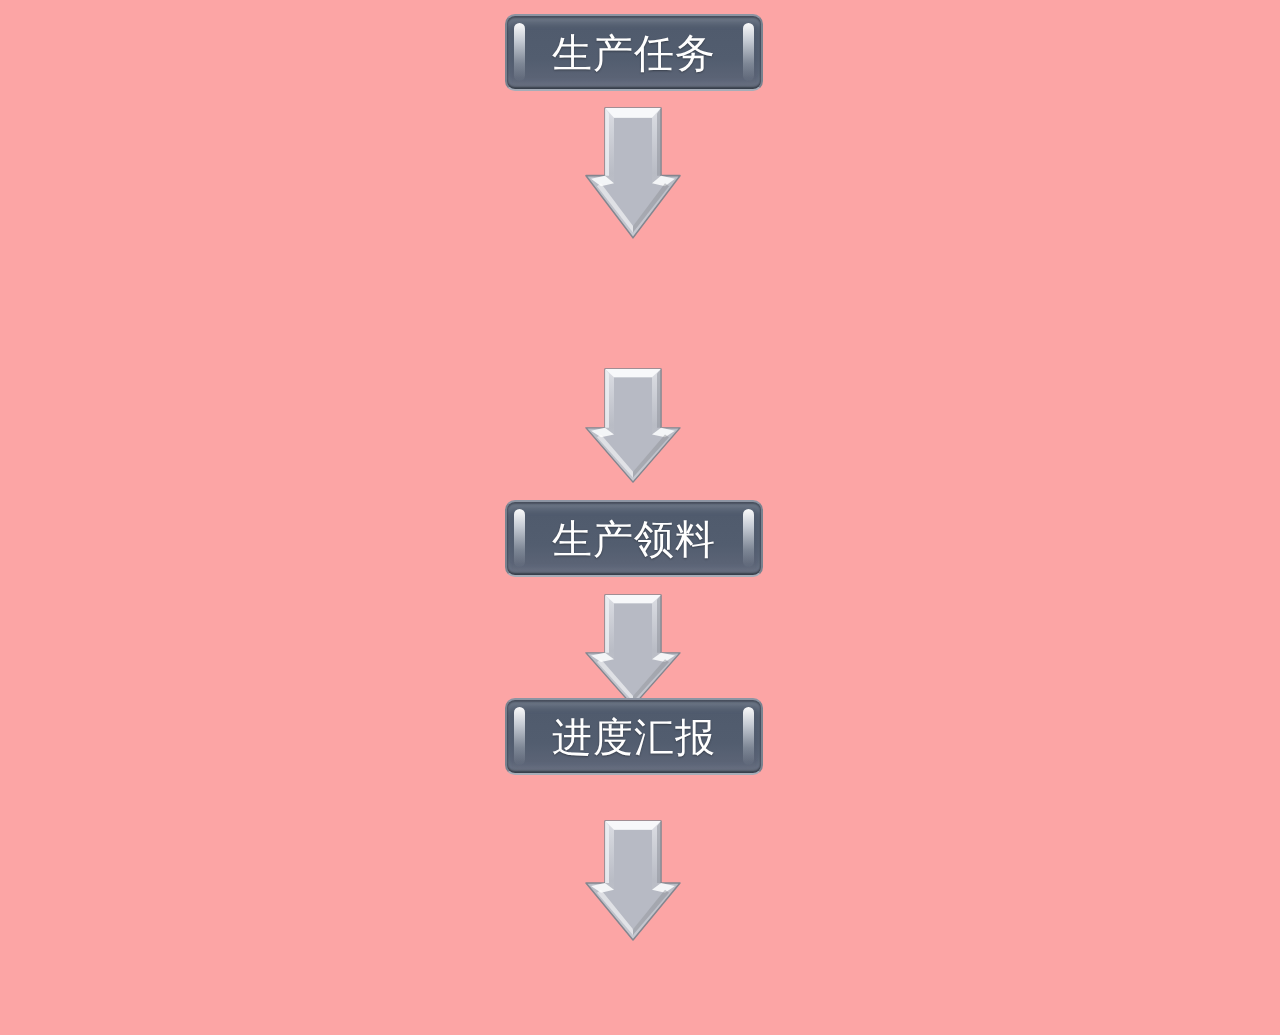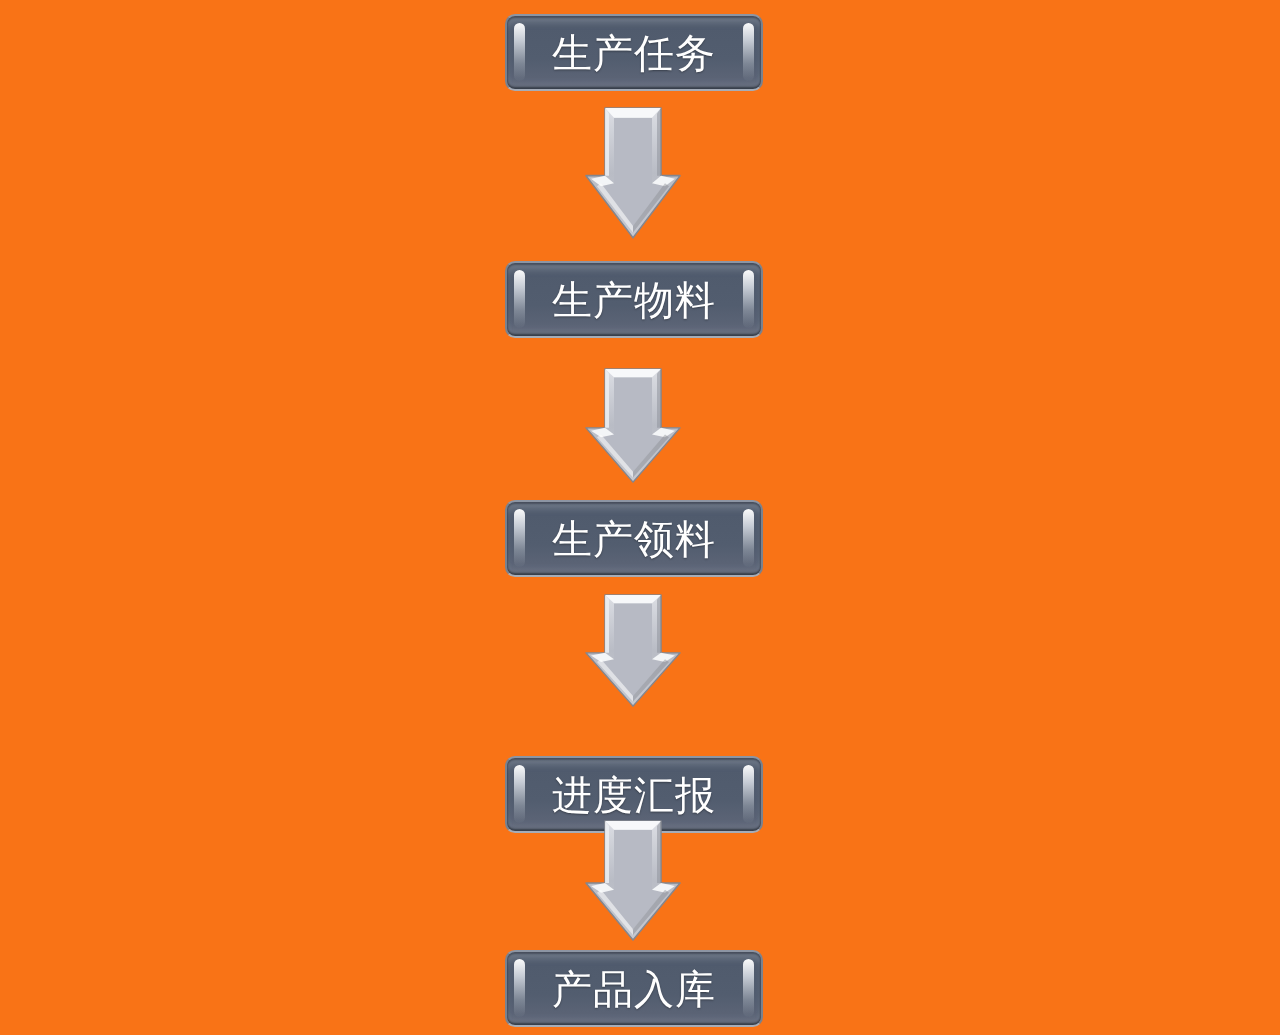--- a/index.html
+++ b/index.html
@@ -4,21 +4,21 @@
 <style>
   html, body {
     margin: 0;
     padding: 0;
     background: #000000;
   }
   .canvas {
     position: relative;
     width: 1280px;
     height: 1035px;
-    background: #f97316;
+    background: #fca5a5;
     overflow: hidden;
     font-family: "DejaVu Serif", "Liberation Serif", serif;
   }
   .defs-only {
     position: absolute;
     width: 0;
     height: 0;
     overflow: hidden;
   }
   .node {
@@ -104,49 +104,39 @@
   <div class="node" style="top:14px">
     <span class="bevel left"></span>
     <span class="label">生产任务</span>
     <span class="bevel right"></span>
   </div>
 
   <svg class="arrow" style="top:107px;height:133px" viewBox="0 0 96 124" preserveAspectRatio="none">
       <use href="#block-arrow"></use>
     </svg>
 
-  <div class="node" style="top:261px">
-    <span class="bevel left"></span>
-    <span class="label">生产物料</span>
-    <span class="bevel right"></span>
-  </div>
 
   <svg class="arrow" style="top:368px;height:116px" viewBox="0 0 96 124" preserveAspectRatio="none">
       <use href="#block-arrow"></use>
     </svg>
 
   <div class="node" style="top:500px">
     <span class="bevel left"></span>
     <span class="label">生产领料</span>
     <span class="bevel right"></span>
   </div>
 
   <svg class="arrow" style="top:594px;height:114px" viewBox="0 0 96 124" preserveAspectRatio="none">
       <use href="#block-arrow"></use>
     </svg>
 
-  <div class="node" style="top:756px">
+  <div class="node" style="top:698px">
     <span class="bevel left"></span>
     <span class="label">进度汇报</span>
     <span class="bevel right"></span>
   </div>
 
   <svg class="arrow" style="top:820px;height:122px" viewBox="0 0 96 124" preserveAspectRatio="none">
       <use href="#block-arrow"></use>
     </svg>
 
-  <div class="node" style="top:950px">
-    <span class="bevel left"></span>
-    <span class="label">产品入库</span>
-    <span class="bevel right"></span>
-  </div>
 
 </div>
 
 </body></html>

